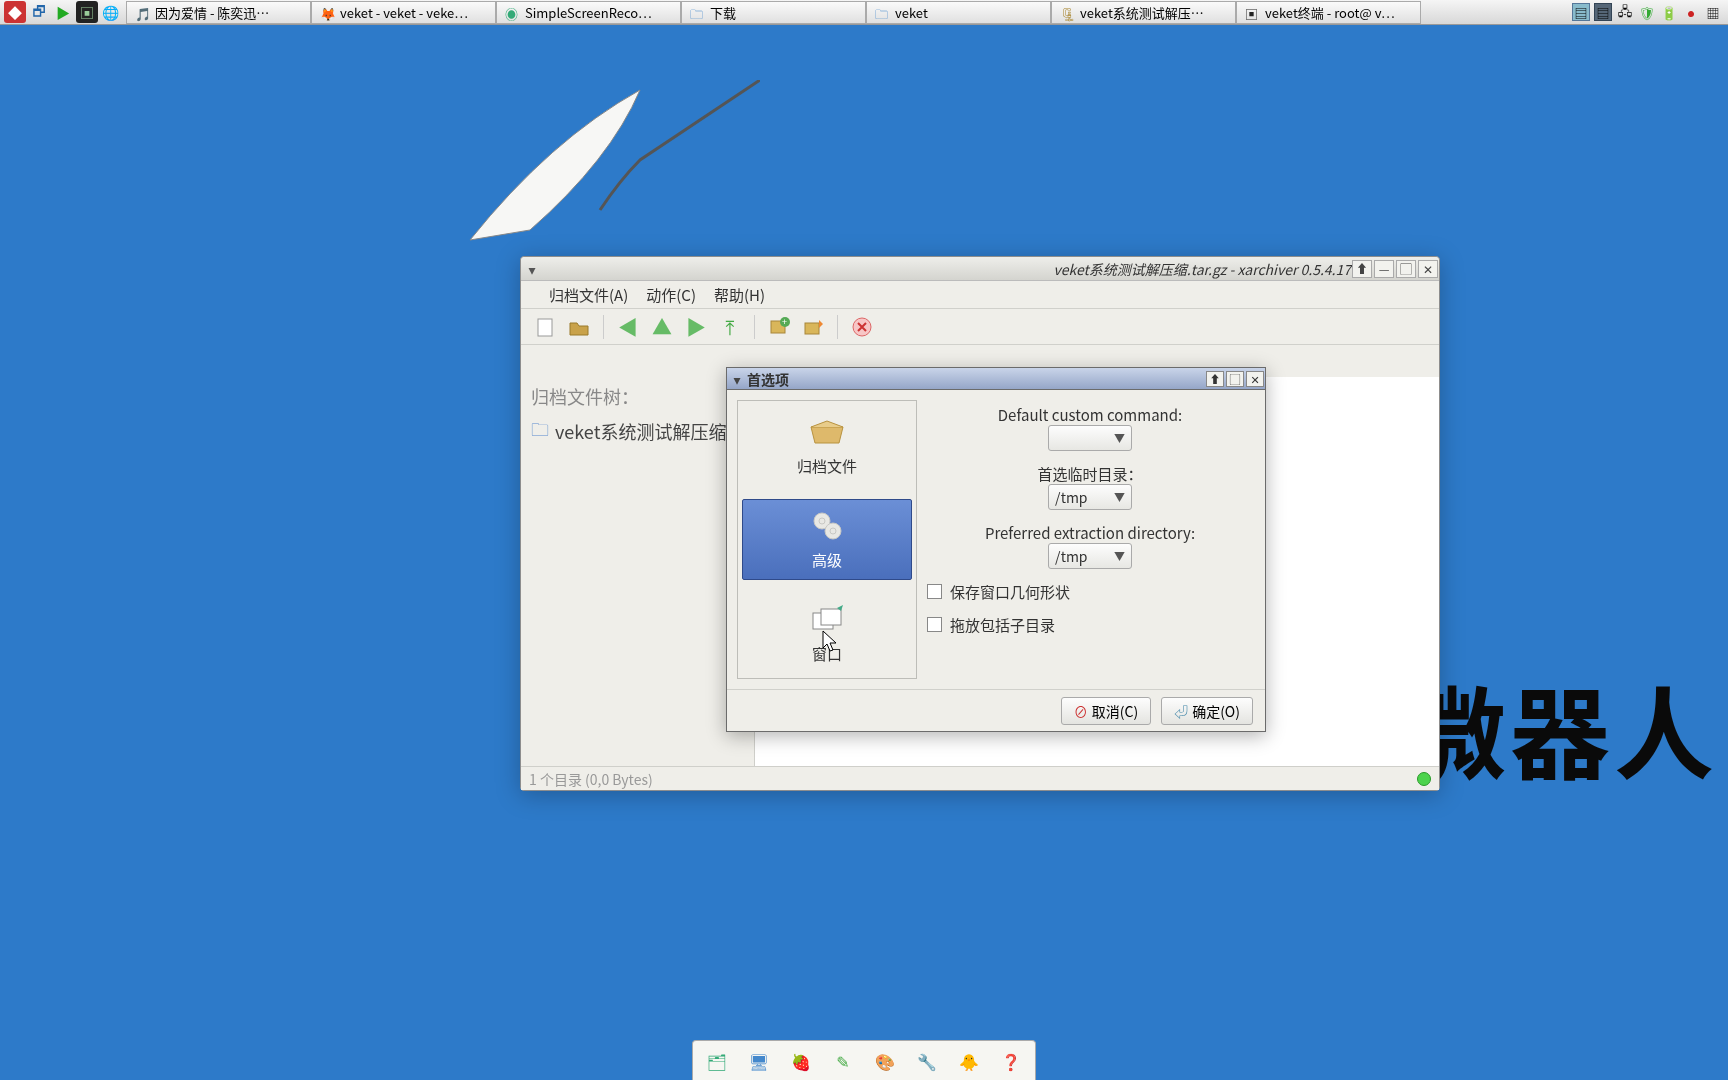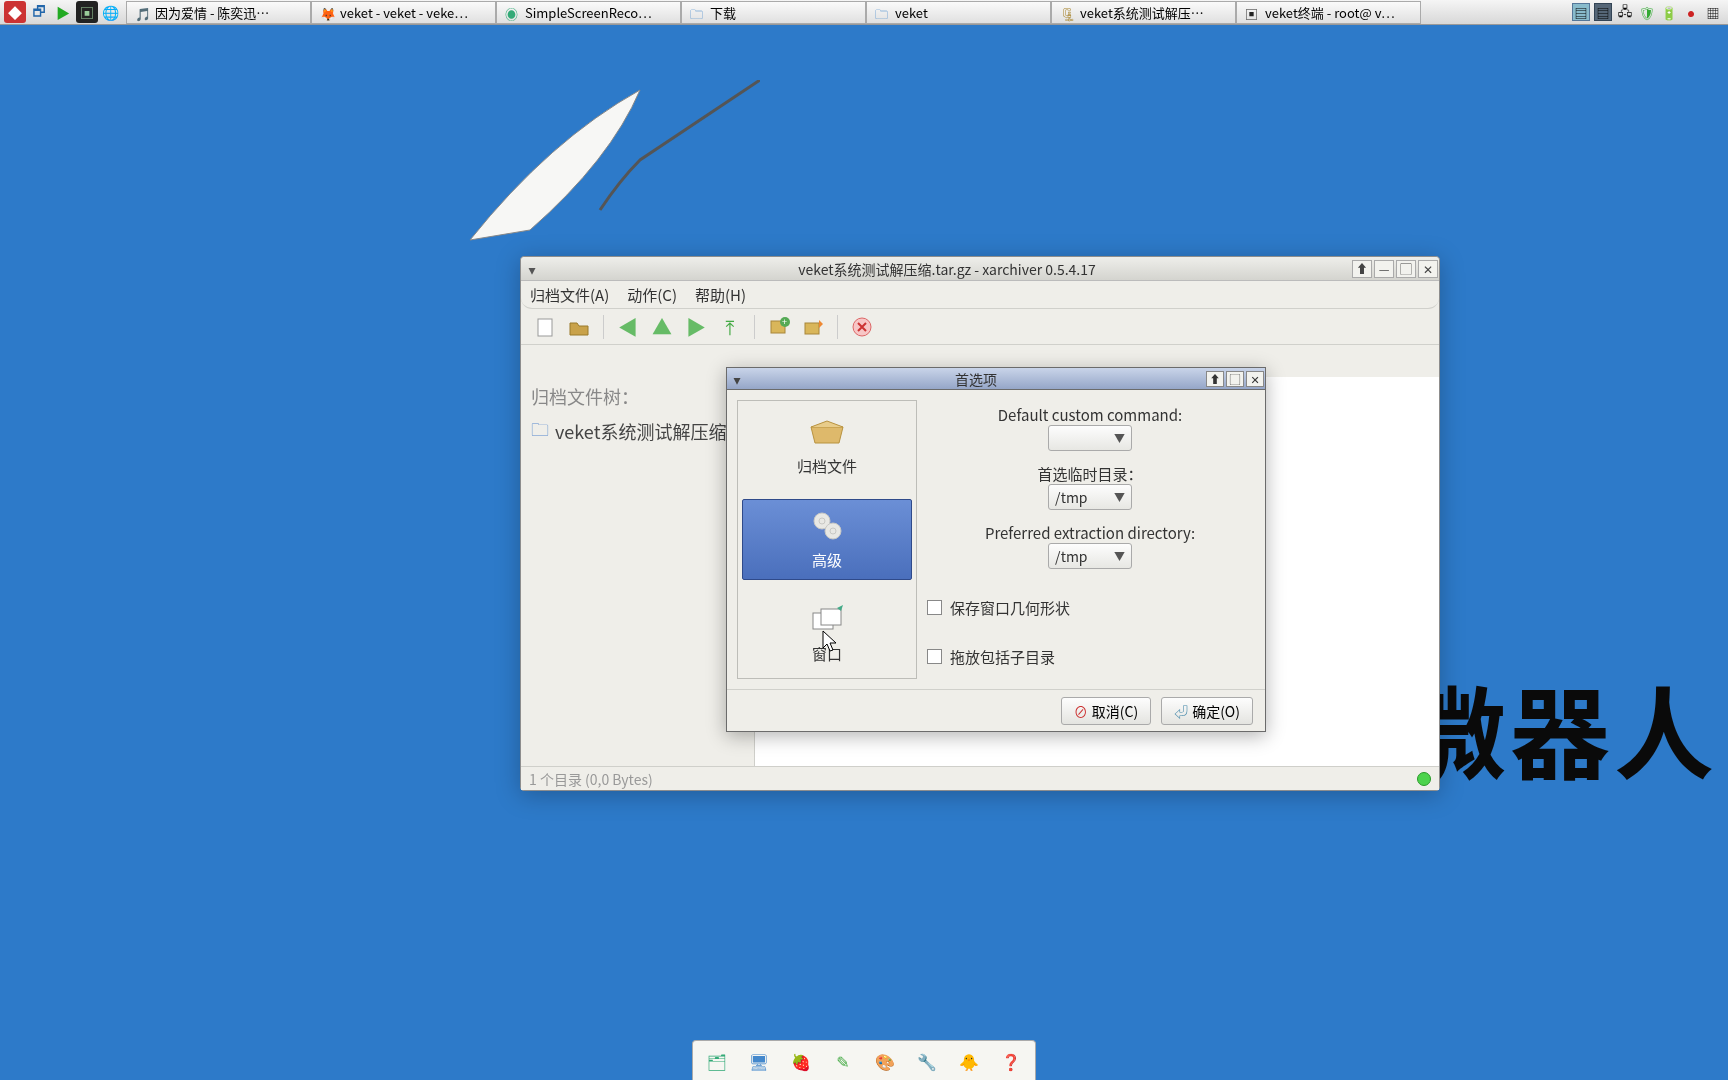--- a/index.html
+++ b/index.html
@@ -14,52 +14,52 @@
 .taskbar .tray { margin-left: auto; display: flex; align-items: center; gap: 4px; padding: 0 6px; }
 .taskbar .tray .tic { width: 18px; height: 18px; display:inline-flex; align-items:center; justify-content:center; }
 
 
 .watermark { position: absolute; right: 10px; bottom: 280px; font-size: 100px; font-weight: 700; color: #0a0a0a; letter-spacing: 4px; }
 
 
 .win { position: absolute; left: 520px; top: 256px; width: 920px; height: 535px; background: #efeee9; border: 1px solid #8d8d8d; border-radius: 4px; box-shadow: 0 4px 24px rgba(0,0,0,.25); }
 .win .titlebar { height: 24px; background: linear-gradient(#eeeeea,#d4d4cf); border-bottom: 1px solid #bbb; display: flex; align-items: center; font-size: 14px; color: #333; border-radius: 4px 4px 0 0; }
 .win .titlebar .roll { width: 22px; display:flex; justify-content:center; font-size: 14px; color:#555;}
-.win .titlebar .title { flex: 1; text-align: center; }
+.win .titlebar .title { flex: 1; text-align: right; font-style: italic; }
 .win .titlebar .winbtn { width: 20px; height: 18px; margin: 0 1px; background: #f2f2ee; border: 1px solid #aaa; display:flex; align-items:center; justify-content:center; font-size:12px; color:#444;}
-.win .menubar { height: 28px; display: flex; align-items: center; gap: 18px; padding: 0 9px; font-size: 15px; color: #333; border-bottom: 1px solid #d0d0cb; border-radius: 11px; }
+.win .menubar { height: 28px; display: flex; align-items: center; gap: 18px; padding: 0 28px; font-size: 15px; color: #333; border-bottom: 1px solid #d0d0cb; }
 .win .toolbar { height: 36px; display: flex; align-items: center; gap: 6px; padding: 0 10px; border-bottom: 1px solid #d0d0cb; }
 .win .toolbar .tbtn { width: 28px; height: 28px; display:flex; align-items:center; justify-content:center; border-radius:3px; }
 .win .toolbar .sep { width: 1px; height: 24px; background: #ccc; margin: 0 4px; }
 .win .locbar { height: 32px; display: flex; align-items: center; padding: 0 10px; gap: 6px; font-size: 15px; color:#333; border-bottom: 1px solid #d0d0cb;}
 .win .locbar input { flex: 1; height: 24px; border: 1px solid #aaa; background: #fff; padding: 0 6px; font-size: 14px; }
 .win .body { position: absolute; top: 120px; bottom: 24px; left:0; right:0; display:flex; }
 .win .sidebar { width: 234px; border-right: 1px solid #cfcfca; padding: 6px 10px; font-size: 18px; color:#777; }
 .win .sidebar .treehdr { color:#888; margin-bottom:6px; }
 .win .sidebar .node { display:flex; align-items:center; gap:6px; color:#444; }
 .win .content { flex: 1; background: #fff; }
 .win .statusbar { position:absolute; bottom:0; left:0; right:0; height:24px; background:#efeee9; border-top:1px solid #cfcfca; display:flex; align-items:center; padding:0 8px; font-size:14px; color:#999;gap:39px; }
 .win .statusbar .led { width:14px; height:14px; border-radius:50%; background:#4cd34c; border:1px solid #2a9a2a; margin-left:auto; }
 
 
 .dlg { position: absolute; left: 726px; top: 367px; width: 540px; height: 365px; background: #efeee9; border: 1px solid #6b6b6b; box-shadow: 0 4px 18px rgba(0,0,0,.3); }
 .dlg .titlebar { height: 22px; background: linear-gradient(#c9d4e9,#95a6c8); border-bottom:1px solid #6b6b6b; display:flex; align-items:center; font-size:14px; color:#333; }
 .dlg .titlebar .roll { width:20px; text-align:center; color:#444; }
-.dlg .titlebar .title { flex:1; text-align:center; }
+.dlg .titlebar .title { flex:1; text-align:left;font-weight:bold; }
 .dlg .titlebar .winbtn { width:18px; height:16px; margin:0 1px; background:#f2f2ee; border:1px solid #888; display:flex; align-items:center; justify-content:center; font-size:11px; }
 .dlg .body { position:absolute; top:22px; bottom:42px; left:0; right:0; padding:10px; display:flex; gap:8px; }
 .dlg .tabs { width: 180px; border:1px solid #bdbdb8; background:#efeee9; padding:4px; display:flex; flex-direction:column; gap:12px;}
 .dlg .tab { height: 92px; display:flex; flex-direction:column; align-items:center; justify-content:center; gap:6px; font-size:15px; color:#333; border:1px solid transparent; border-radius:2px;}
 .dlg .tab.selected { background: linear-gradient(#6b8fd6,#4a6fbc); color:#fff; border:1px solid #2f4a8a; }
 .dlg .tab .ticon { width:40px; height:34px; display:flex; align-items:center; justify-content:center; }
 .dlg .settings { flex:1; padding:4px 2px; font-size:15px; color:#333; display:flex; flex-direction:column; gap:12px;}
 .dlg .row { display:flex; align-items:center; justify-content:space-between;flex-direction:column; }
 .dlg .dropdown { width: 84px; height:26px; background: linear-gradient(#fdfdfd,#e7e7e3); border:1px solid #aaa; display:flex; align-items:center; padding:0 6px; font-size:14px; border-radius:3px;}
 .dlg .dropdown .arrow { margin-left:auto; font-size:11px; color:#555; }
-.dlg .chk { display:flex; align-items:center; gap:8px;margin-top:16px; }
+.dlg .chk { display:flex; align-items:center; gap:8px; }
 .dlg .chk .box { width:15px; height:15px; border:1px solid #888; background:#fff; }
 .dlg .footer { position:absolute; bottom:0; left:0; right:0; height:42px; display:flex; align-items:center; justify-content:flex-end; gap:10px; padding:0 12px; border-top:1px solid #d0d0cb;}
 .dlg .btn { height:28px; padding:0 12px; background: linear-gradient(#fdfdfd,#e4e4e0); border:1px solid #aaa; border-radius:3px; display:flex; align-items:center; gap:4px; font-size:14px;}
 
 
 .dock { position:absolute; left:50%; transform:translateX(-50%); bottom:0; height:40px; padding:4px 6px; background:#f6f6f2; border:1px solid #aaa; border-bottom:none; border-radius:4px 4px 0 0; display:flex; gap:6px;}
 .dock .dicon { width:36px; height:32px; display:flex; align-items:center; justify-content:center; }
 
 
 .feather { position:absolute; left:460px; top:80px; width:300px; height:200px; }

